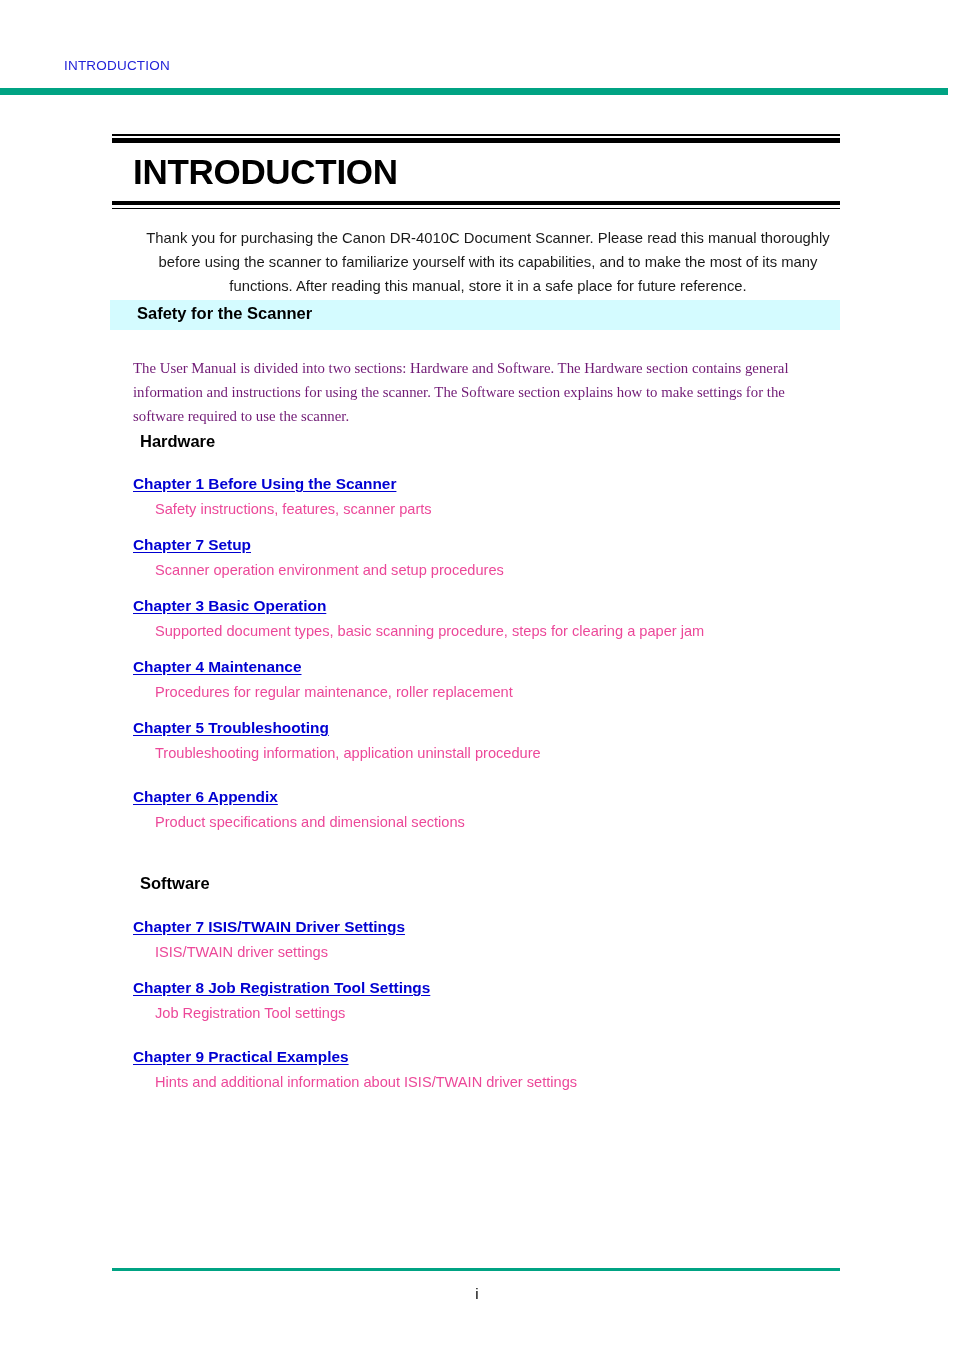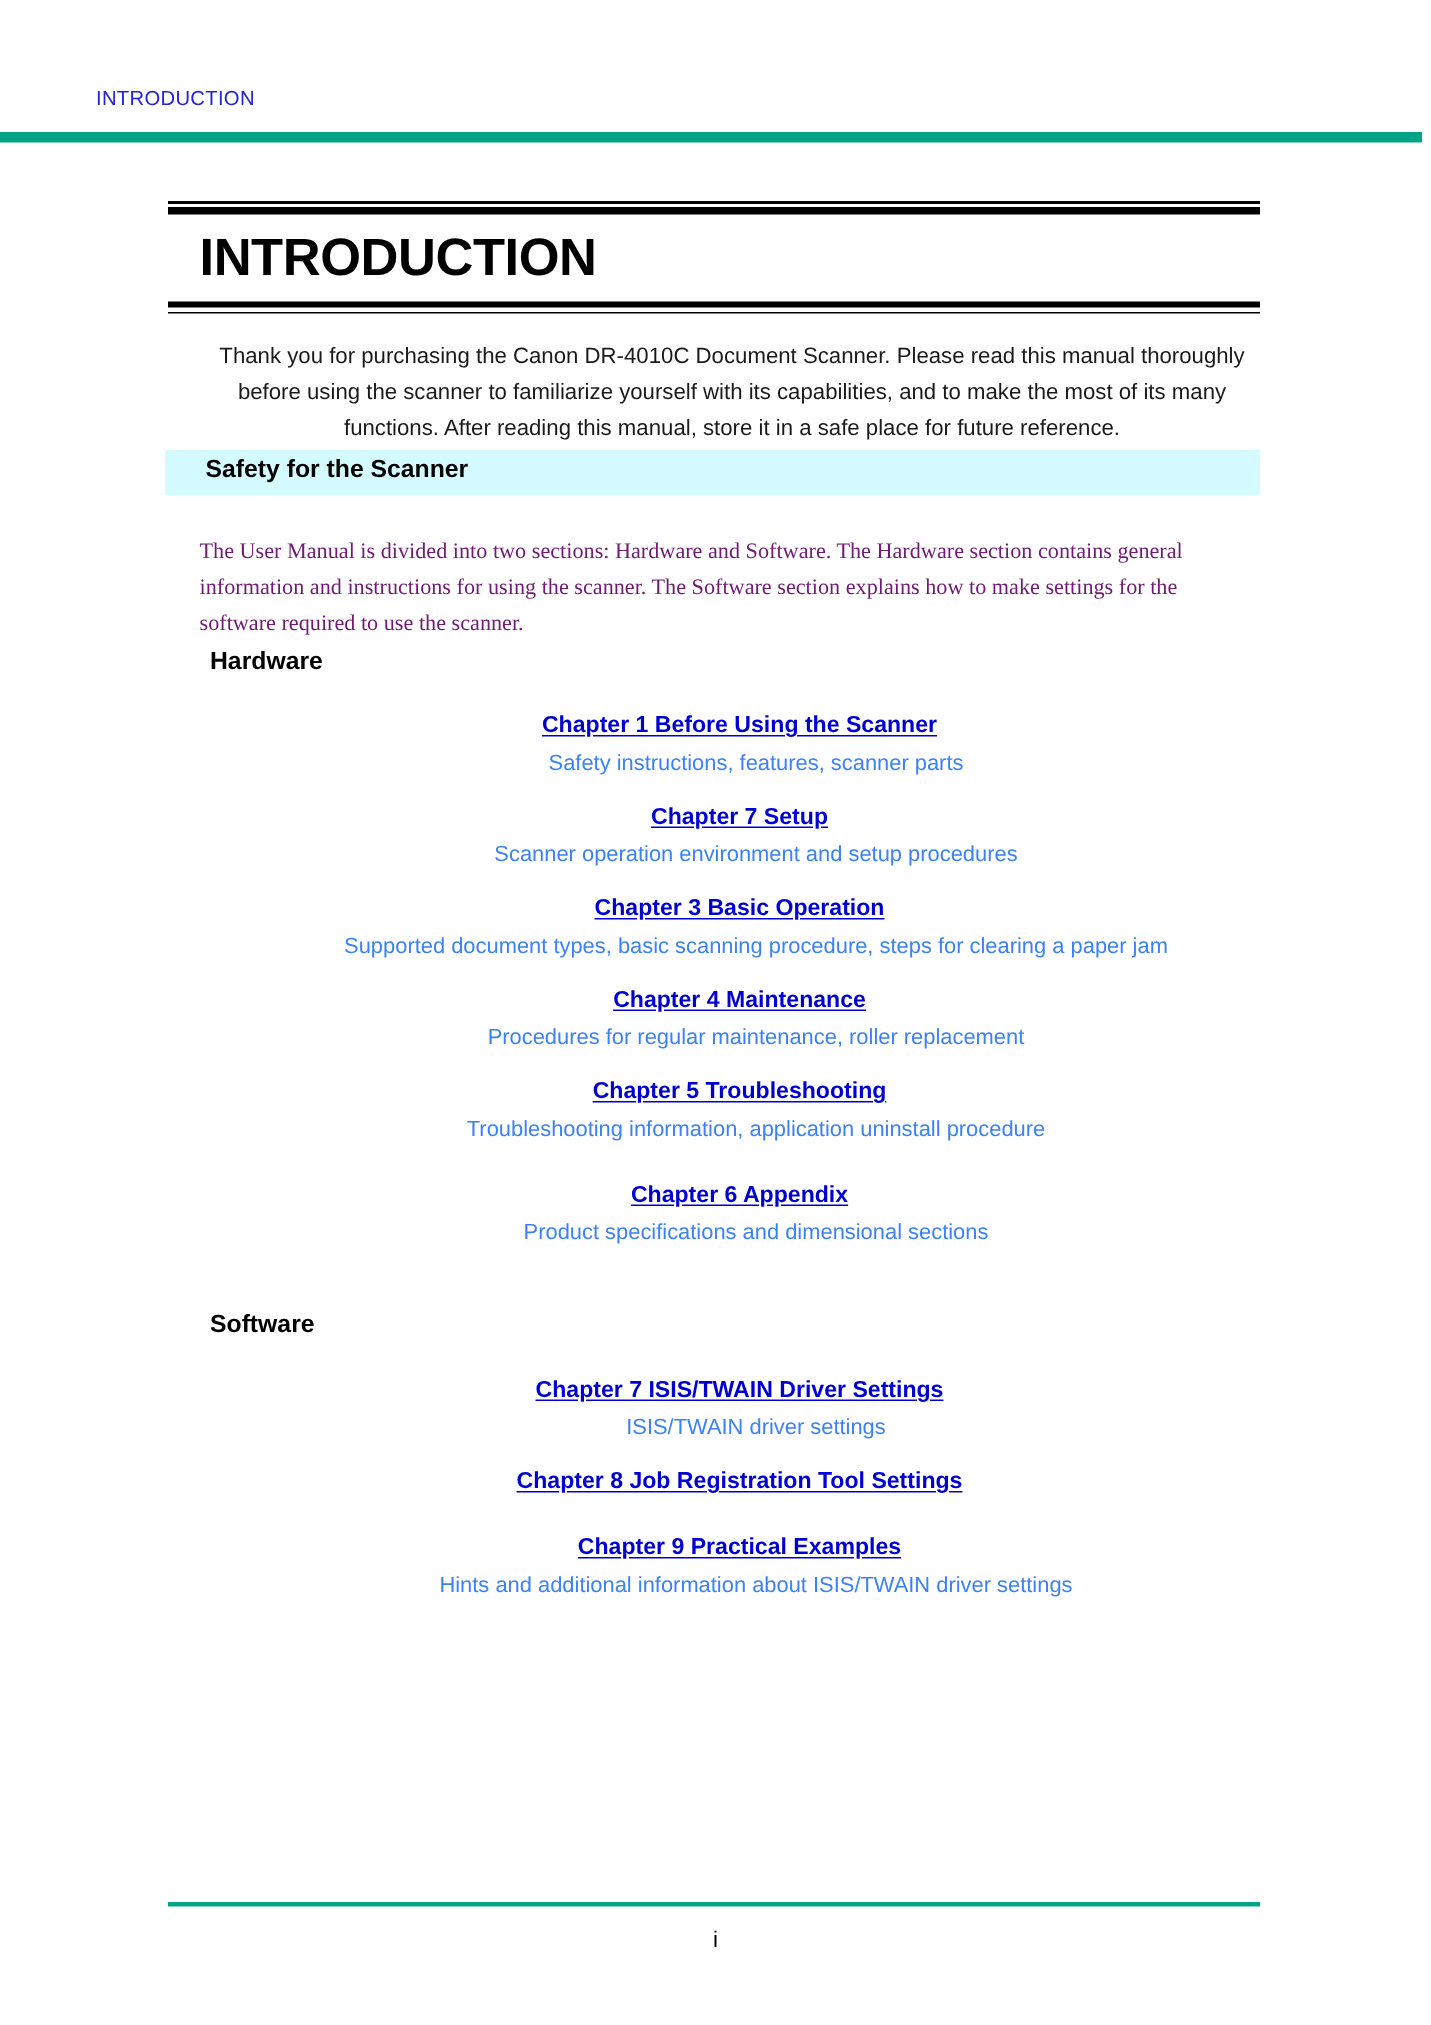--- a/index.html
+++ b/index.html
@@ -131,21 +131,20 @@
   .chapter-list {
     position: absolute;
     left: 133px;
     width: 720px;
   }
   .chapter-list-hardware { top: 474px; }
   .chapter-list-software { top: 917px; }
 
   .chapter-entry {
     margin-bottom: 16px;
-    text-align: center;
   }
   .chapter-entry:last-child {
     margin-bottom: 0;
     margin-top: 24px;
   }
   .chapter-link {
     display: inline-block;
     font-size: 15.4px;
     font-weight: bold;
     color: #0000d2;
@@ -153,21 +152,21 @@
     text-underline-offset: 2px;
     line-height: 20px;
     cursor: pointer;
   }
   .chapter-desc {
     display: block;
     margin-top: 6px;
     margin-left: 22px;
     font-size: 14.6px;
     line-height: 19px;
-    color: #3b82f6;
+    color: #ec4899;
   }
 
   
   .footer-rule {
     position: absolute;
     top: 1268px;
     left: 112px;
     width: 728px;
     height: 3.4px;
     background: #00a383;
@@ -236,20 +235,21 @@
 
   <div class="subsection-head subsection-software">Software</div>
 
   <div class="chapter-list chapter-list-software">
     <div class="chapter-entry">
       <a class="chapter-link">Chapter 7   ISIS/TWAIN Driver Settings</a>
       <span class="chapter-desc">ISIS/TWAIN driver settings</span>
     </div>
     <div class="chapter-entry">
       <a class="chapter-link">Chapter 8   Job Registration Tool Settings</a>
+      <span class="chapter-desc">Job Registration Tool settings</span>
     </div>
     <div class="chapter-entry">
       <a class="chapter-link">Chapter 9   Practical Examples</a>
       <span class="chapter-desc">Hints and additional information about ISIS/TWAIN driver settings</span>
     </div>
   </div>
 
   <div class="footer-rule"></div>
   <div class="footer-page-number">i</div>
 

